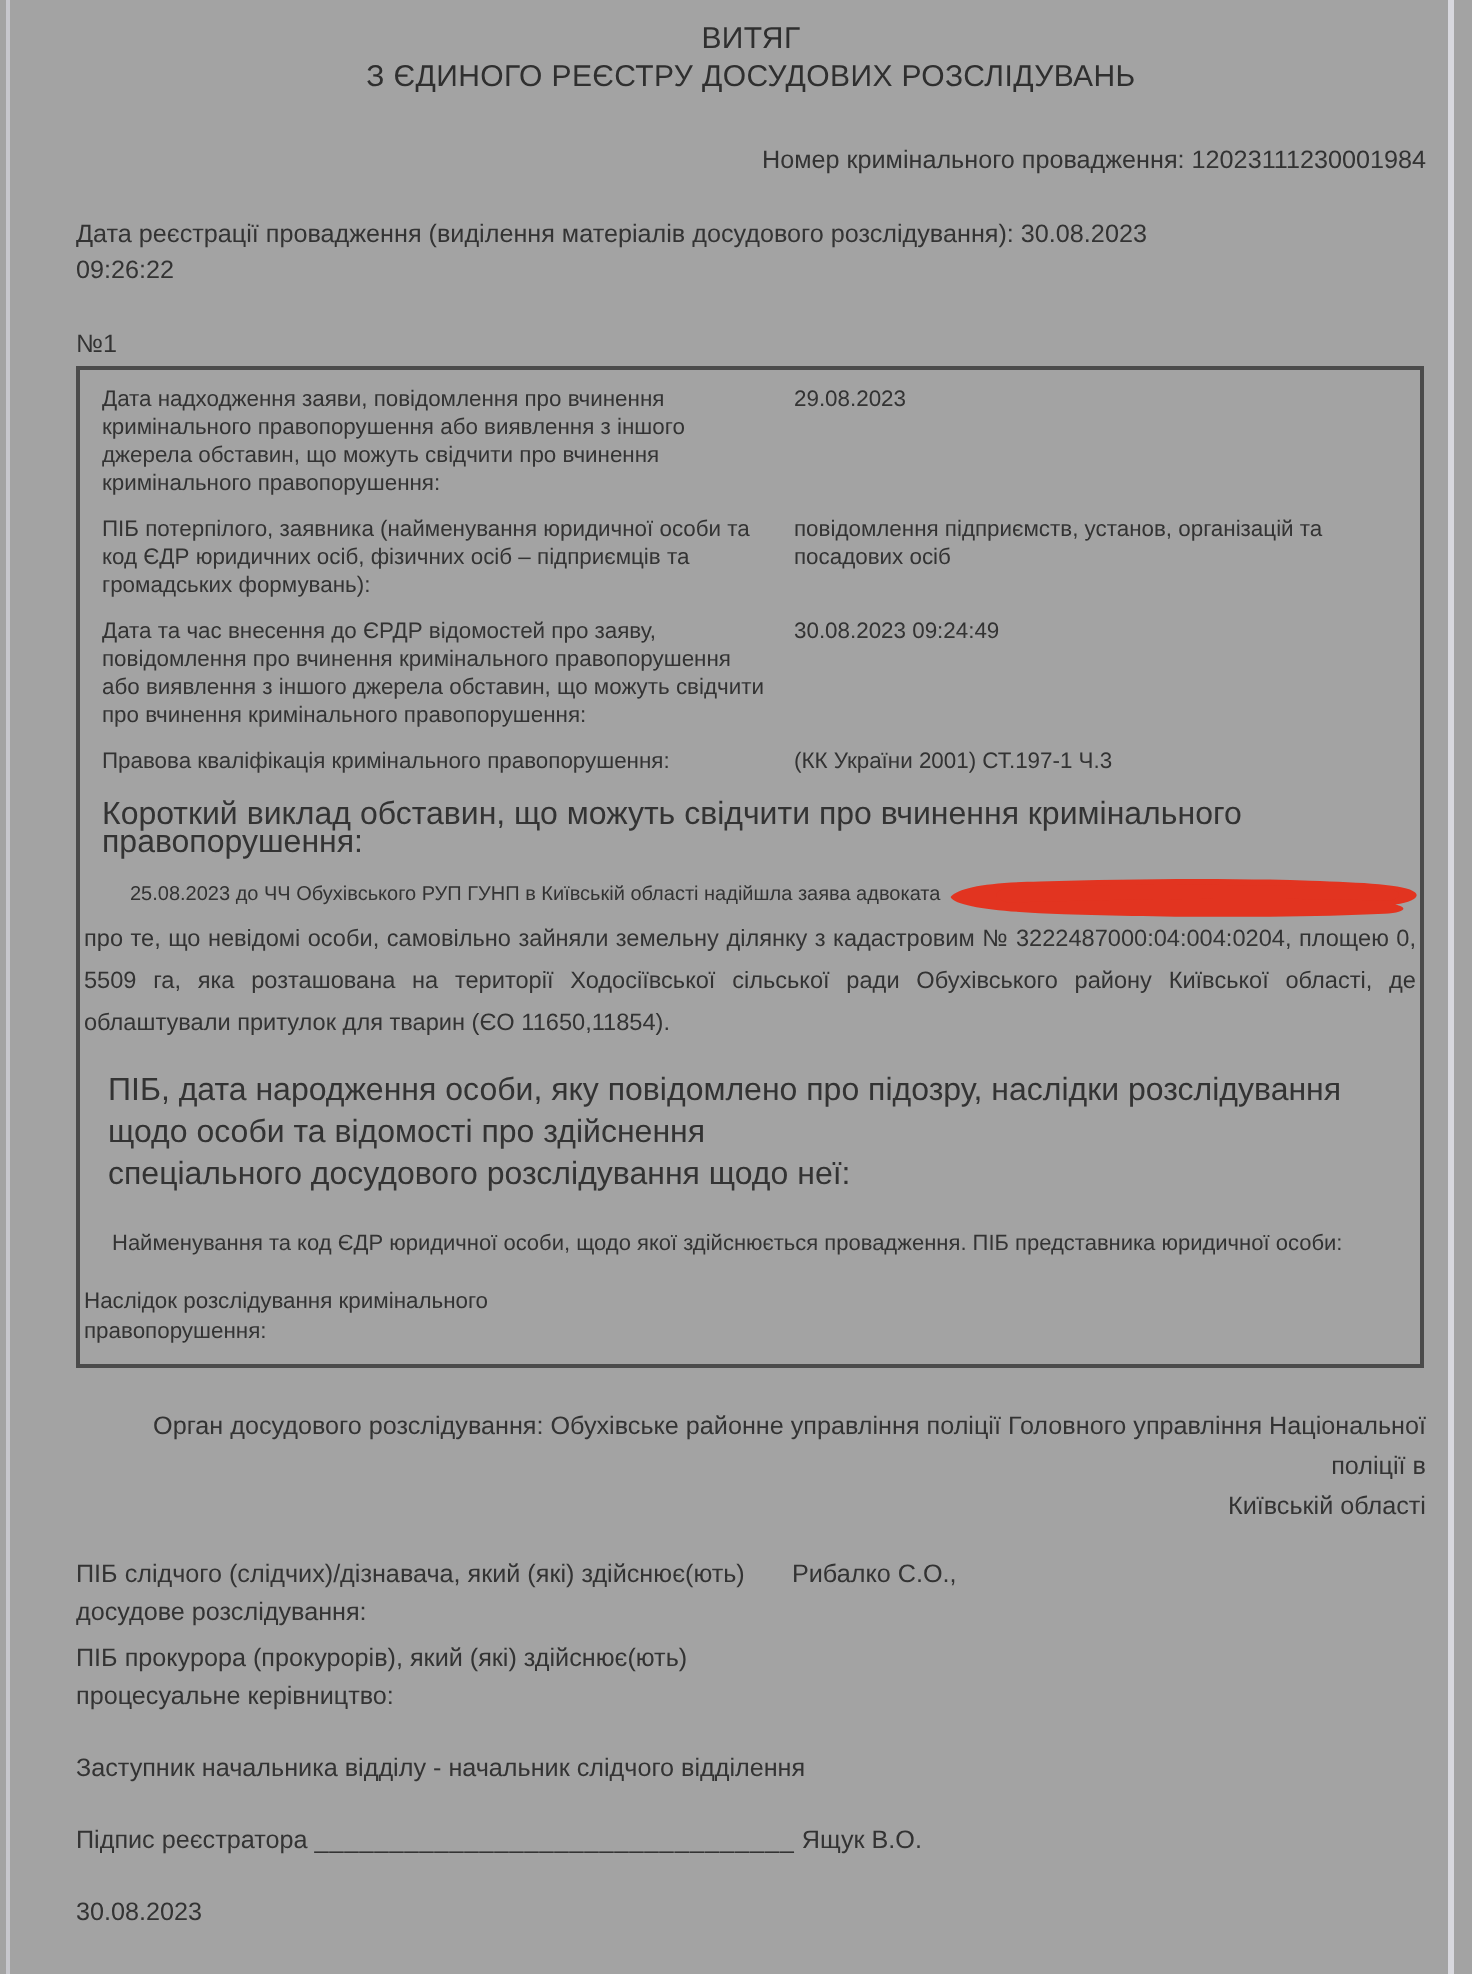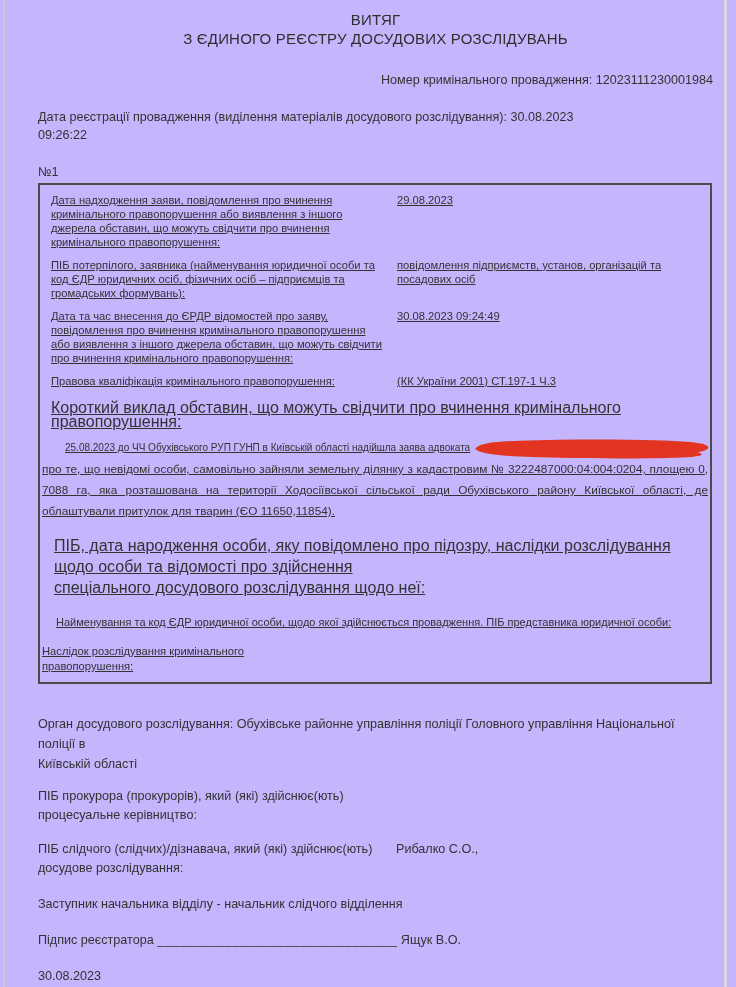--- a/index.html
+++ b/index.html
@@ -1,19 +1,19 @@
 <!DOCTYPE html>
 <html><head>
 <meta charset="utf-8">
 <style>
   html,body{margin:0;padding:0;background:#ffffff;}
   .page{
     position:relative;
     width:736px;height:987px;
-    background:#c4b5fd;
+    background:#a3a3a3;
     font-family:"Liberation Sans","DejaVu Sans",sans-serif;
     color:#333333;
     overflow:hidden;
   }
   .photo-edge{position:absolute;top:0;bottom:0;}
   .photo-edge.left{left:3px;width:2px;background:#c7c7cd;}
   .photo-edge.right{left:724px;width:3px;background:#d8d8de;}
   .content{position:absolute;left:38px;top:10px;width:675px;}
 
   .doc-title{
@@ -24,21 +24,20 @@
   .line{font-size:12.6px;line-height:18px;white-space:pre-line;color:#333;}
   .case-number{margin-top:23px;text-align:right;}
   .registration{margin-top:19px;}
   .record-no{margin-top:21px;font-size:12.6px;}
 
   .case-table{
     box-sizing:border-box;
     margin-top:4px;width:674px;
     border:2px solid #4b4b4b;
     padding:8px 11px 8px;
-    text-decoration:underline;
   }
   .trow{
     display:grid;grid-template-columns:334px 1fr;column-gap:12px;
     font-size:11.2px;line-height:14px;margin:0 0 9px;
   }
   .trow .lab{white-space:normal;}
   .summary-heading{font-size:16px;line-height:14px;margin-top:13px;}
   .summary-line1{
     display:flex;align-items:center;
     margin:7px 0 0 0;margin-right:-13px;
@@ -48,21 +47,21 @@
   .redaction{flex:1 1 auto;height:23px;margin-left:2px;min-width:60px;}
   .summary-body{
     margin:0 -9px 0 -9px;
     font-size:11.8px;line-height:21px;text-align:justify;
   }
   .suspect{font-size:16px;line-height:21px;margin:13px 0 0 3px;white-space:pre-line;}
   .entity{font-size:11px;line-height:14px;margin:17px 0 0 5px;white-space:nowrap;}
   .outcome{font-size:11.2px;line-height:15px;margin:15px 0 0 -9px;white-space:pre-line;}
 
   .footer-block{font-size:12.6px;color:#333;}
-  .authority{margin-top:30px;line-height:20px;white-space:pre-line;}
+  .authority{margin-top:19px;line-height:20px;white-space:pre-line;text-align:right;}
   .kv{display:grid;grid-template-columns:352px 1fr;column-gap:6px;margin-top:15px;}
   .kv .lab{white-space:pre-line;line-height:19px;}
   .kv .val{line-height:19px;}
   .prosecutor{margin-top:4px;}
   .registrar{margin-top:17px;line-height:19px;}
   .registrar .sig{letter-spacing:.5px;}
   .position{margin-top:17px;line-height:19px;}
   .doc-date{margin-top:17px;line-height:19px;}
 </style>
 </head>
@@ -109,45 +108,45 @@
       <div class="summary-heading">Короткий виклад обставин, що можуть свідчити про вчинення кримінального правопорушення:</div>
 
       <div class="summary-line1">
         <span class="txt">25.08.2023 до ЧЧ Обухівського РУП ГУНП в Київській області надійшла заява адвоката</span>
         <svg class="redaction" viewBox="0 0 220 24" preserveAspectRatio="none" aria-hidden="true">
           <path fill="#e23420" d="M3,13 C7,8 20,5.5 44,5 C84,3.5 128,3 168,4.5 C192,5.4 212,6.5 216,10.5 C218.5,13 215,15.5 207,17 C213,18.5 212,21 202,21.8 C160,24.2 96,23.6 55,22 C28,21 5.5,18.5 3,13 Z"></path>
           <path fill="#e23420" d="M30,8 C80,6 150,6 205,9 C210,10 210,14 204,15 C150,13 80,14 30,16 C22,14 22,10 30,8 Z"></path>
         </svg>
       </div>
 
-      <p class="summary-body">про те, що невідомі особи, самовільно зайняли земельну ділянку з кадастровим № 3222487000:04:004:0204, площею 0, 7088 га, яка розташована на території Ходосіївської сільської ради Обухівського району Київської області, де облаштували притулок для тварин (ЄО 11650,11854).</p>
+      <p class="summary-body">про те, що невідомі особи, самовільно зайняли земельну ділянку з кадастровим № 3222487000:04:004:0204, площею 0, 5509 га, яка розташована на території Ходосіївської сільської ради Обухівського району Київської області, де облаштували притулок для тварин (ЄО 11650,11854).</p>
 
       <div class="suspect">ПІБ, дата народження особи, яку повідомлено про підозру, наслідки розслідування щодо особи та відомості про здійснення
 спеціального досудового розслідування щодо неї:</div>
 
       <div class="entity">Найменування та код ЄДР юридичної особи, щодо якої здійснюється провадження. ПІБ представника юридичної особи:</div>
 
       <div class="outcome">Наслідок розслідування кримінального
 правопорушення:</div>
 
     </div>
 
     <p class="footer-block authority"><span>Орган досудового розслідування:</span> <span>Обухівське районне управління поліції Головного управління Національної поліції в
 Київській області</span></p>
 
+    <div class="footer-block kv">
+      <div class="lab">ПІБ слідчого (слідчих)/дізнавача, який (які) здійснює(ють)
+досудове розслідування:</div>
+      <div class="val">Рибалко С.О.,</div>
+    </div>
+
     <div class="footer-block kv prosecutor">
       <div class="lab">ПІБ прокурора (прокурорів), який (які) здійснює(ють)
 процесуальне керівництво:</div>
       <div class="val"></div>
-    </div>
-
-    <div class="footer-block kv">
-      <div class="lab">ПІБ слідчого (слідчих)/дізнавача, який (які) здійснює(ють)
-досудове розслідування:</div>
-      <div class="val">Рибалко С.О.,</div>
     </div>
 
     <p class="footer-block position">Заступник начальника відділу - начальник слідчого відділення</p>
 
     <p class="footer-block registrar"><span>Підпис реєстратора</span> <span class="sig">________________________________</span> <span>Ящук В.О.</span></p>
 
     <p class="footer-block doc-date">30.08.2023</p>
 
   </div>
 </div>

